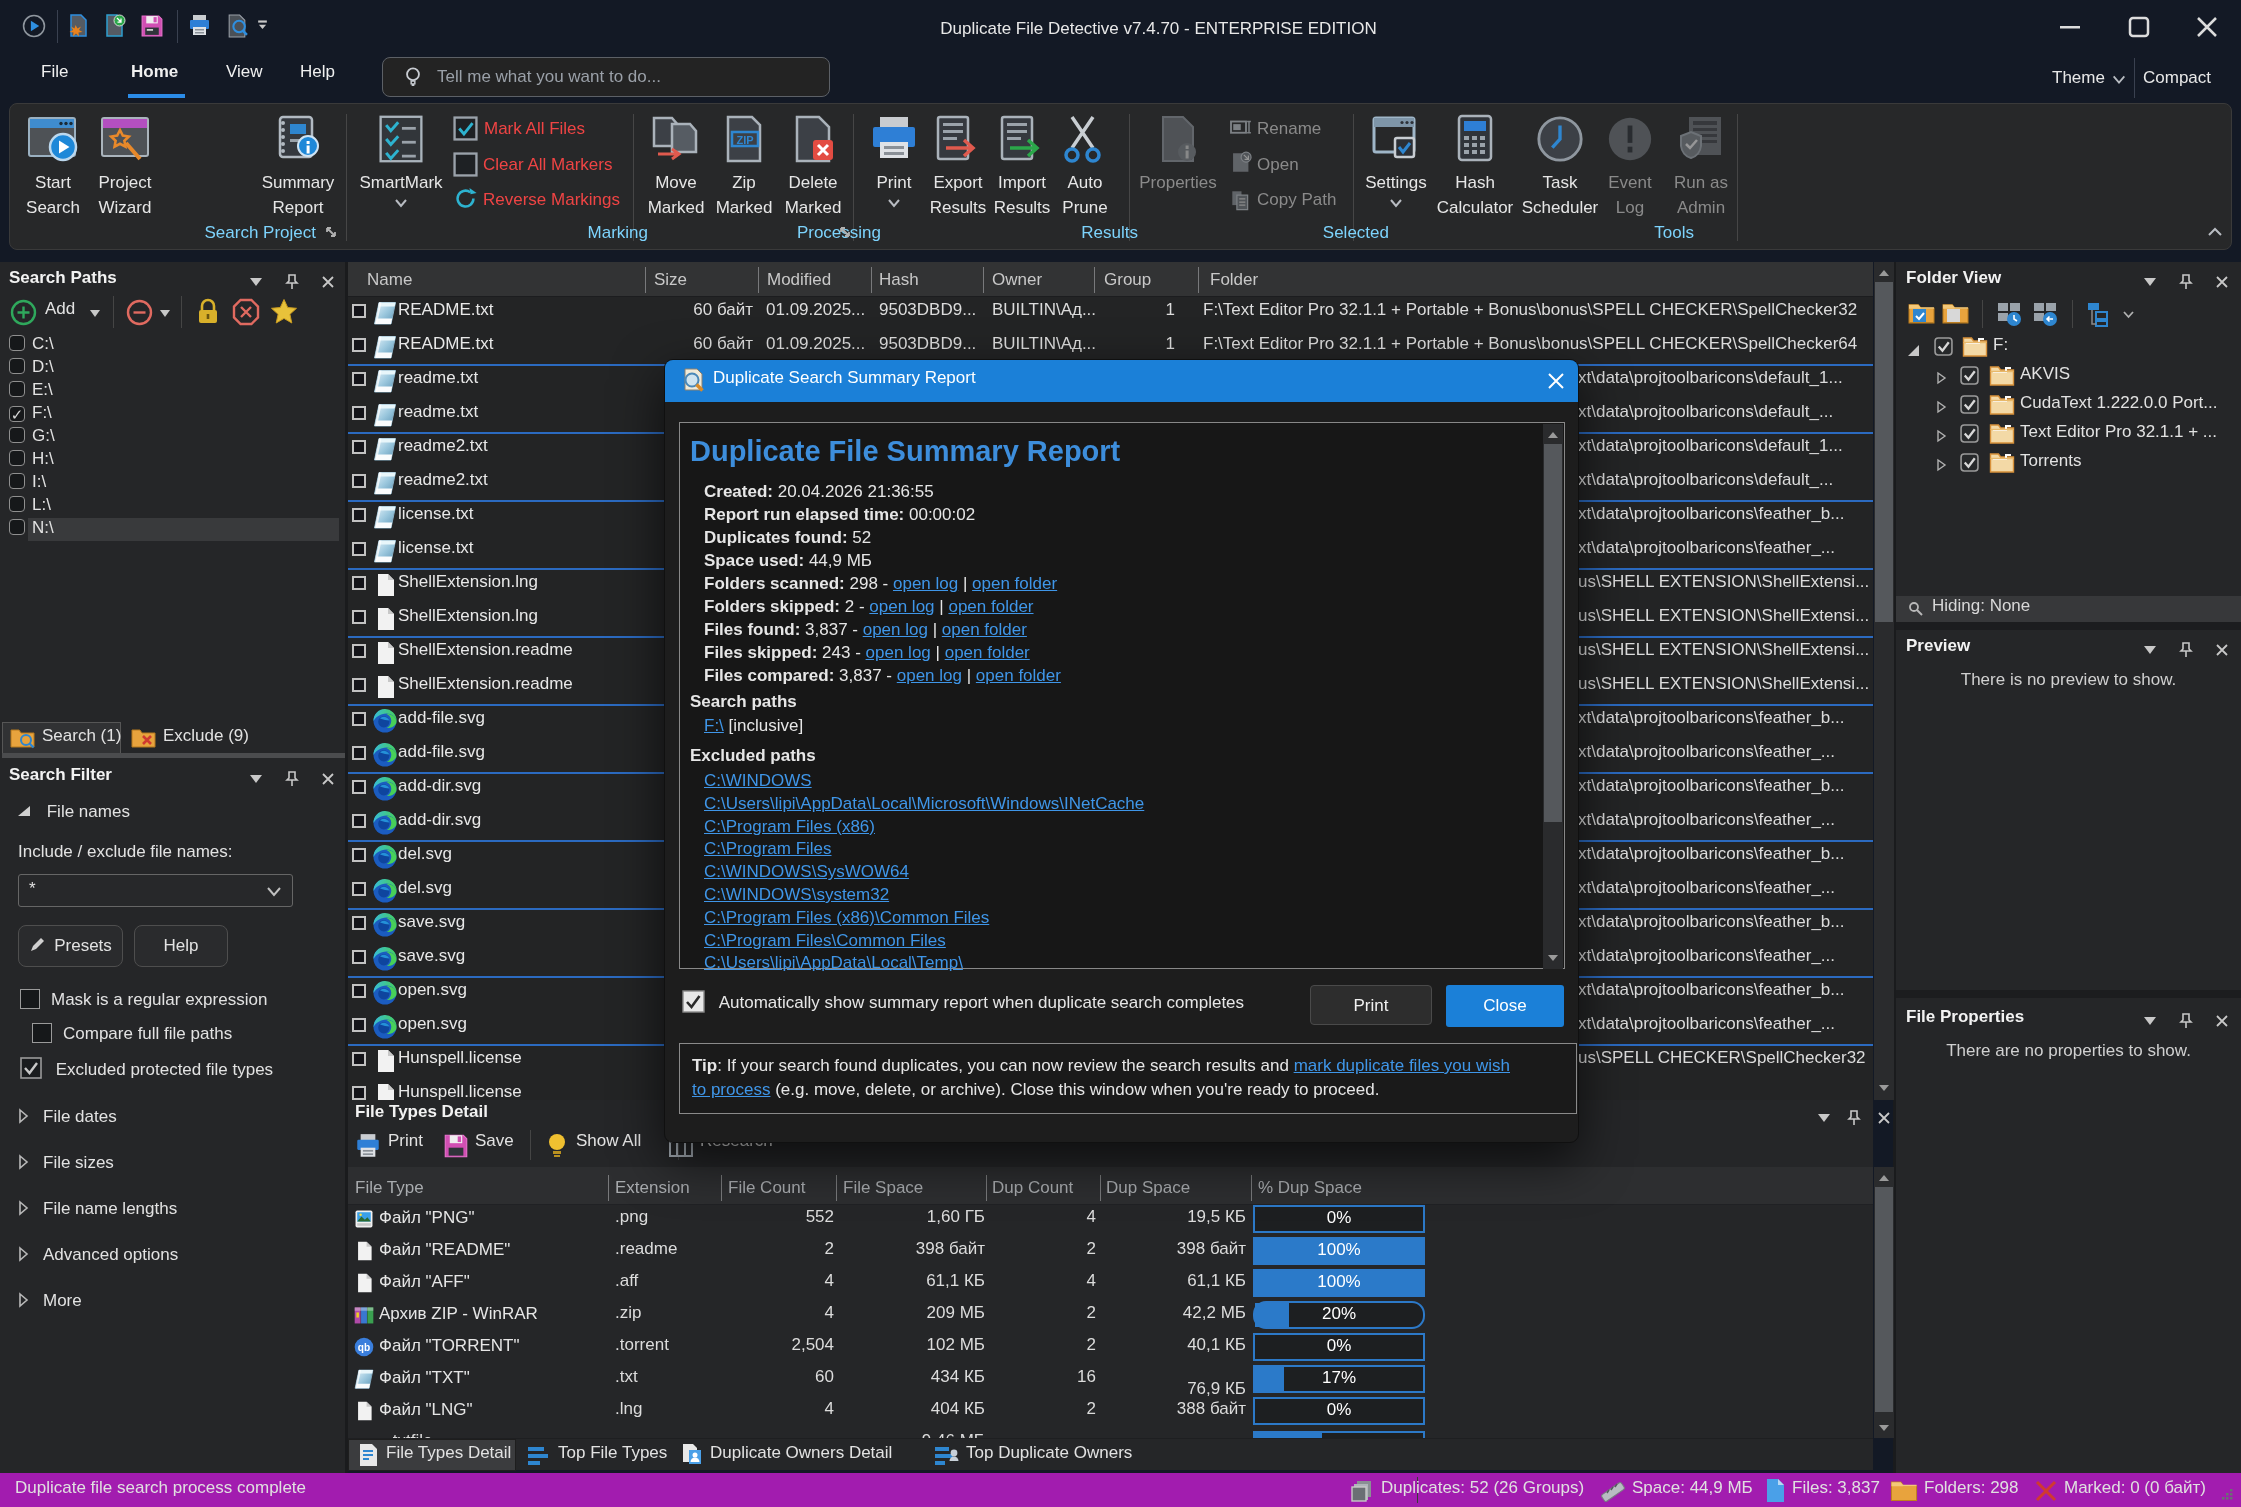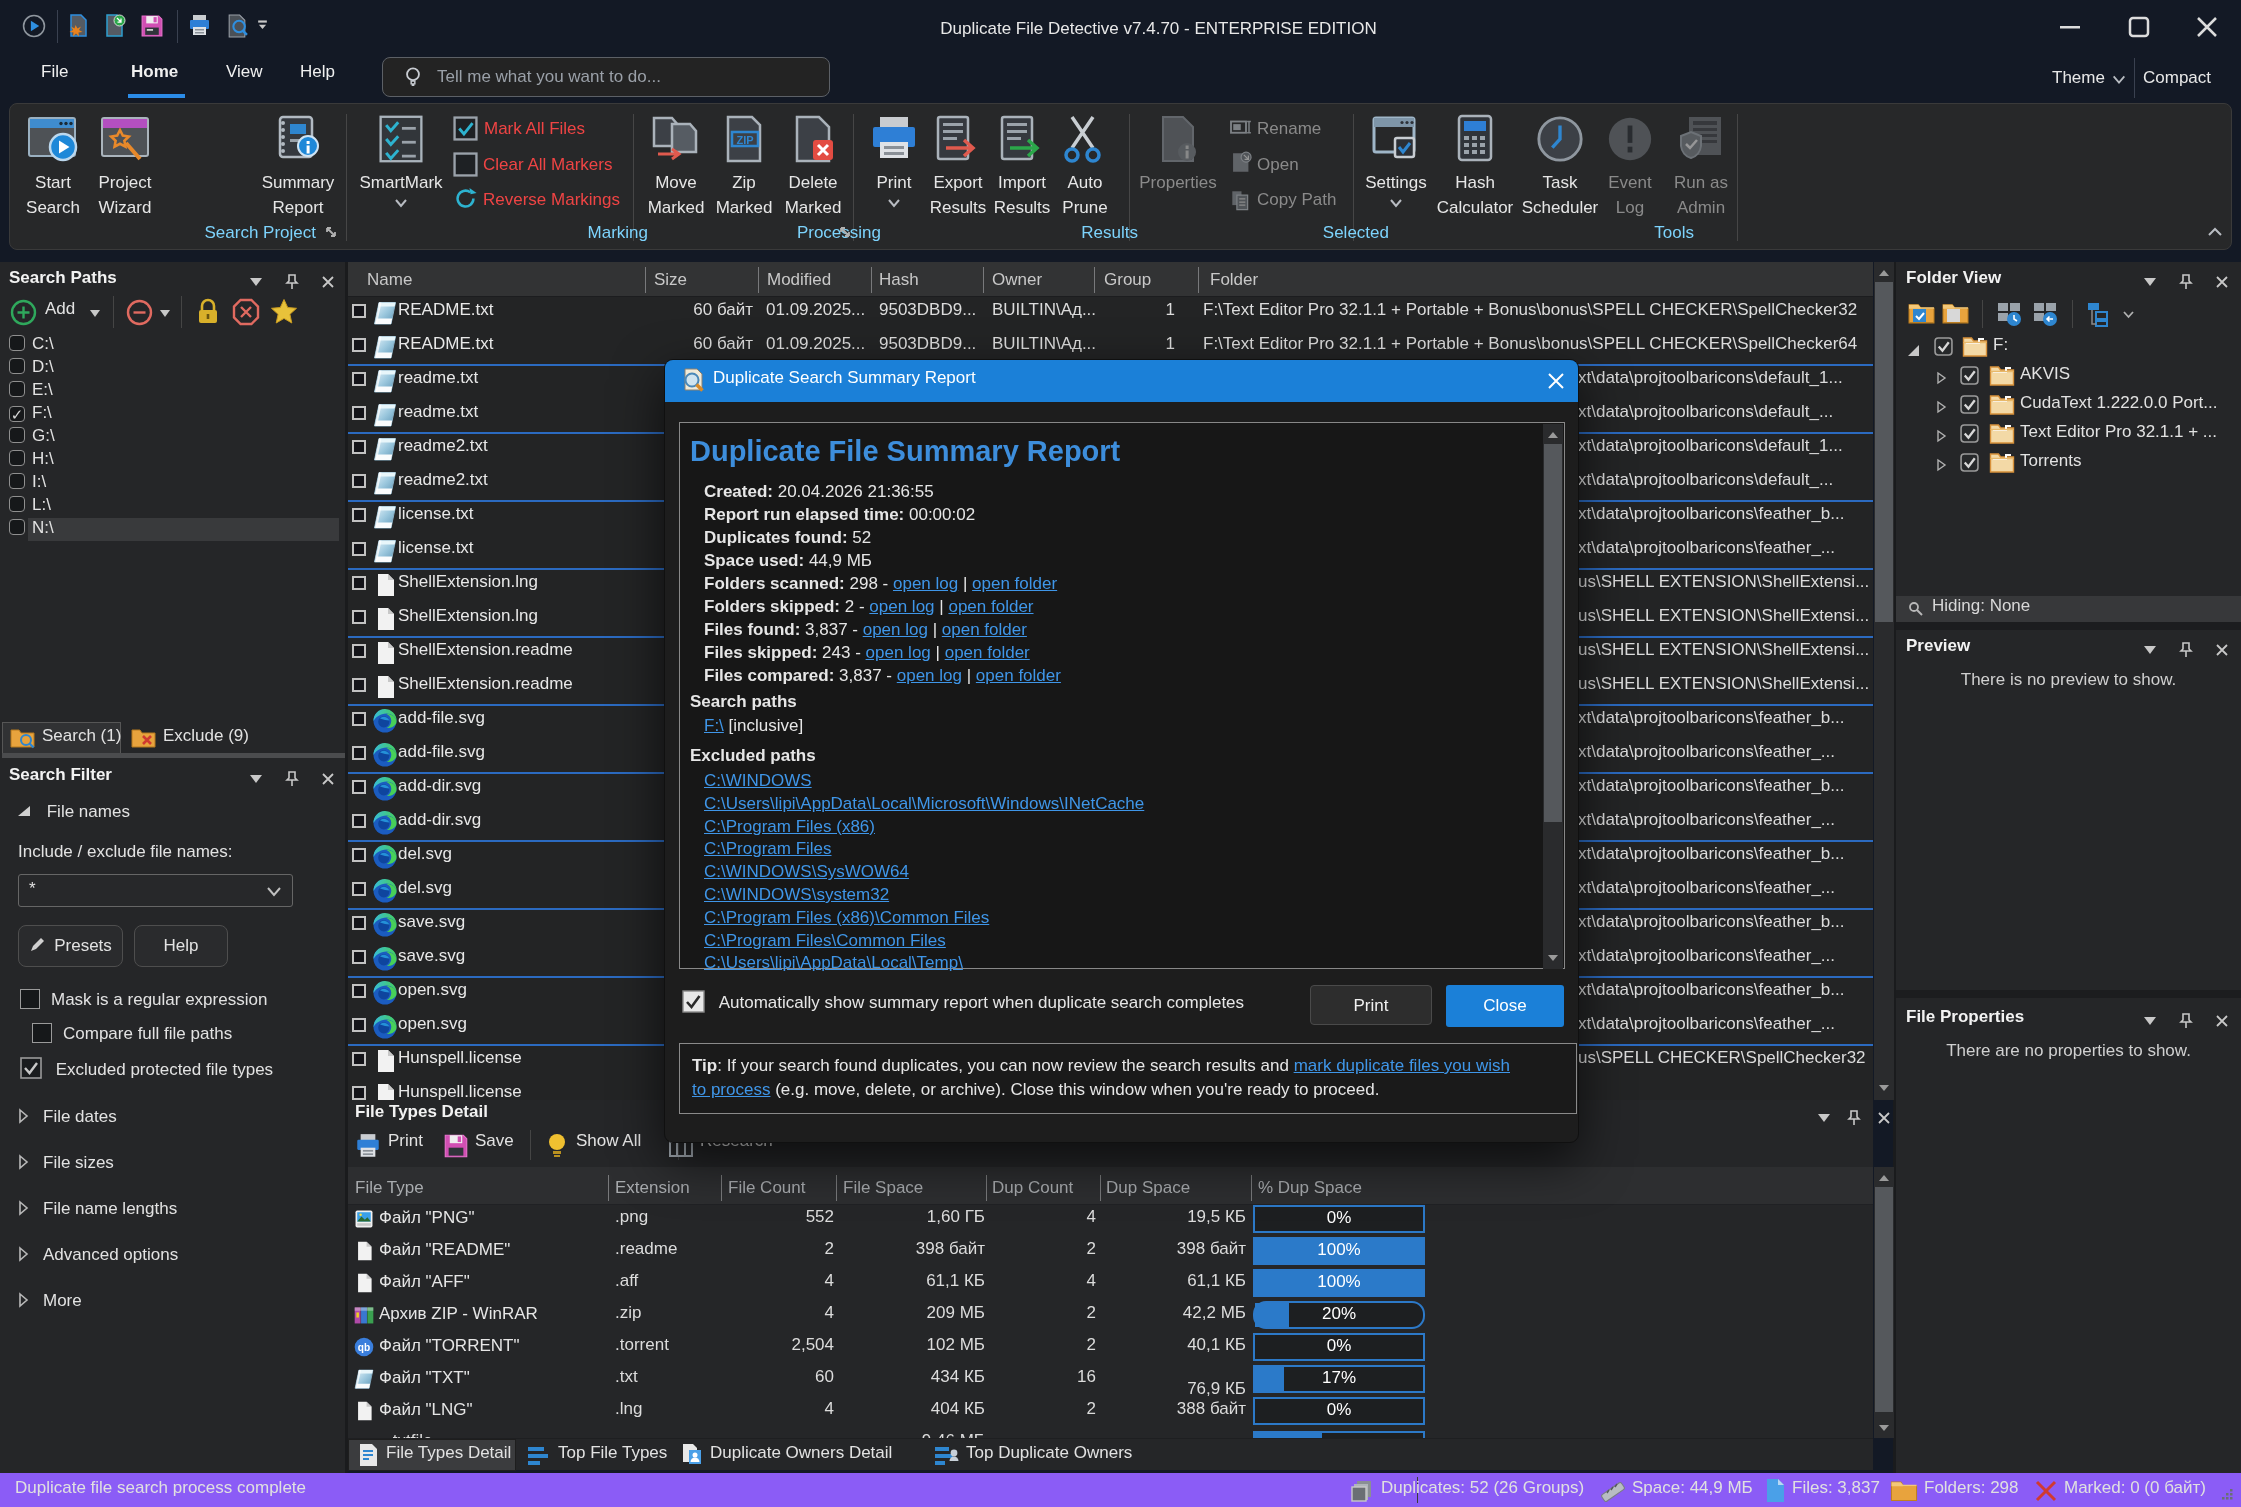--- a/index.html
+++ b/index.html
@@ -52,21 +52,21 @@
 
 
 #ftd { position:absolute; left:348px; top:1100px; width:1525px; height:370px; background:#252628; }
 .ftd-col { position:absolute; font-size:17px; color:#a8abae; }
 .ftd-cell { position:absolute; font-size:17px; color:#dcdcdc; white-space:nowrap; }
 .pbar { position:absolute; width:172px; height:28px; border:2px solid #2c79c8; background:#1d1f21; }
 .pbar .fill { position:absolute; left:0; top:0; bottom:0; background:#2b7ac9; }
 .pbar .lbl { position:absolute; left:0; right:0; top:1px; text-align:center; color:#fff; font-size:17px; }
 
 
-#statusbar { position:absolute; left:0; top:1473px; width:2241px; height:34px; background:#8b5cf6; color:#e0e0e0; font-size:17px; }
+#statusbar { position:absolute; left:0; top:1473px; width:2241px; height:34px; background:#a21caf; color:#e0e0e0; font-size:17px; }
 
 
 #dlg { position:absolute; left:664px; top:359px; width:915px; height:784px; background:#1d1d1d; border:1px solid #101010; border-radius:9px; box-shadow:0 18px 50px rgba(0,0,0,.65); }
 #dlg-title { position:absolute; left:0; top:0; right:0; height:42px; background:#1b80d8; border-radius:8px 8px 0 0; color:#fff; font-size:17px; }
 #dlg-box { position:absolute; left:14px; top:62px; width:886px; height:906px; border:1px solid #888; background:#171717; }
 a.lnk { color:#3f96e8; text-decoration:underline; }
 .btn { position:absolute; font-size:17px; text-align:center; }
 </style>
 </head>
 <body>

